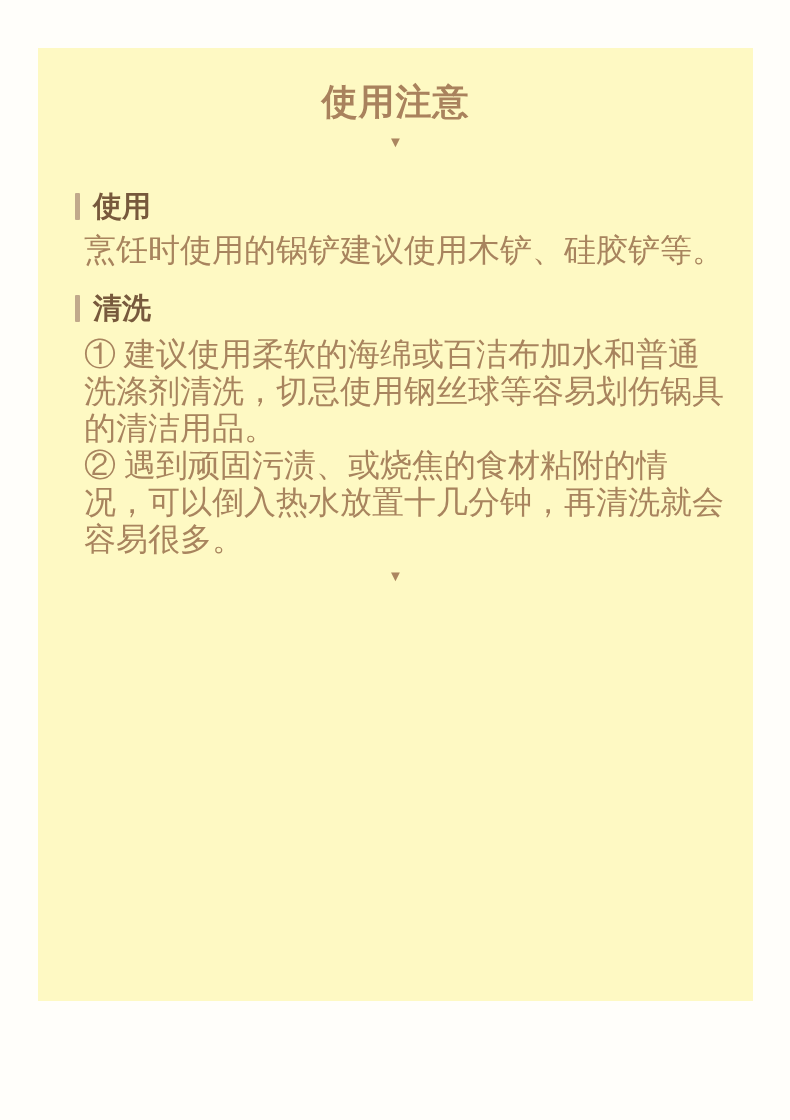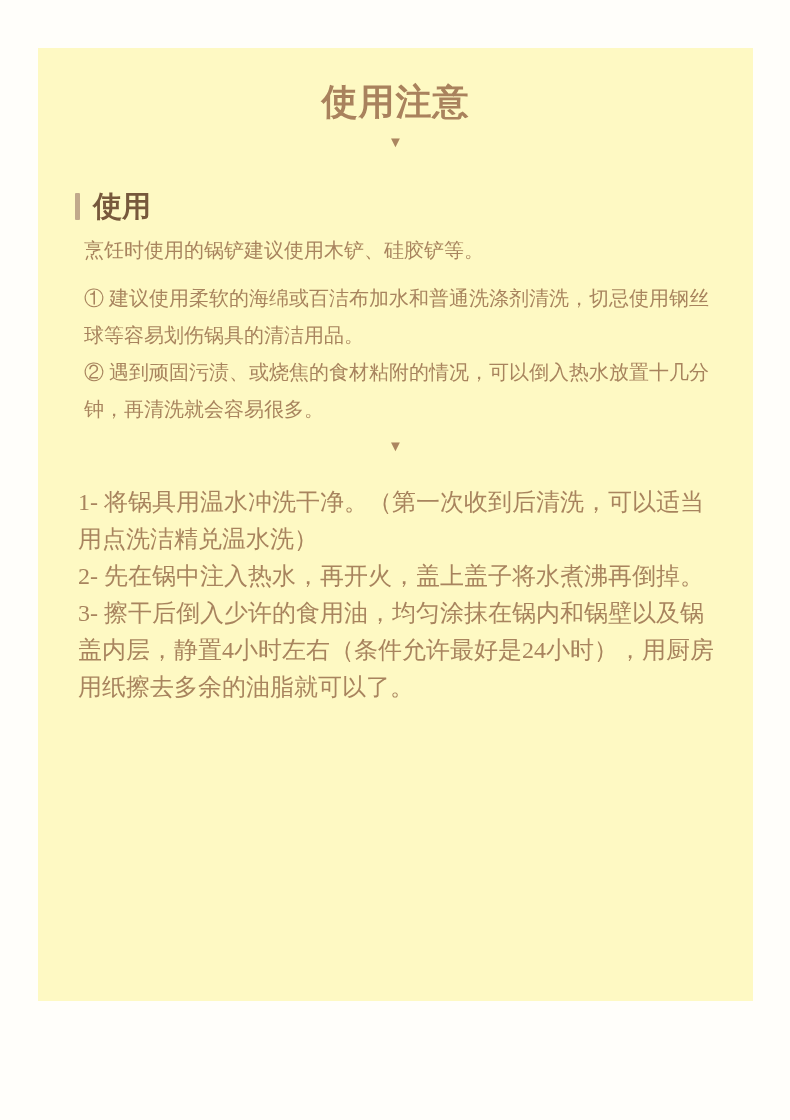--- a/index.html
+++ b/index.html
@@ -62,21 +62,21 @@
     display: inline-block;
     width: 5px;
     height: 27px;
     margin-right: 13px;
     background: #c1a98b;
     border-radius: 1px;
   }
   .body-text {
     margin: 0 0 0 46px;
     width: 642px;
-    font-size: 20px;
+    font-size: 32px;
     line-height: 37px;
     color: #a8845e;
   }
   .body-text.single { margin-top: 9px; }
   .paragraphs { margin-top: 11px; }
   .paragraphs p { margin: 0; }
   .steps {
     margin: 29px 0 0 40px;
     width: 642px;
     font-size: 24px;
@@ -97,31 +97,30 @@
 
       <div>
         <div class="group-heading first">
           <span class="heading-bar"></span>
           <span>使用</span>
         </div>
         <p class="body-text single">烹饪时使用的锅铲建议使用木铲、硅胶铲等。</p>
       </div>
 
       <div>
+        <div class="group-heading second">
+          <span class="heading-bar"></span>
+          <span>清洗</span>
+        </div>
         <div class="body-text paragraphs">
           <p>① 建议使用柔软的海绵或百洁布加水和普通洗涤剂清洗，切忌使用钢丝球等容易划伤锅具的清洁用品。</p>
           <p>② 遇到顽固污渍、或烧焦的食材粘附的情况，可以倒入热水放置十几分钟，再清洗就会容易很多。</p>
         </div>
       </div>
     </section>
 
     <section>
       <div class="tri">▼</div>
 
-      <div class="steps">
-        <p>1- 将锅具用温水冲洗干净。（第一次收到后清洗，可以适当用点洗洁精兑温水洗）</p>
-        <p>2- 先在锅中注入热水，再开火，盖上盖子将水煮沸再倒掉。</p>
-        <p>3- 擦干后倒入少许的食用油，均匀涂抹在锅内和锅壁以及锅盖内层，静置4小时左右（条件允许最好是24小时），用厨房用纸擦去多余的油脂就可以了。</p>
-      </div>
     </section>
 
   </div>
 </div>
 
 </body></html>

